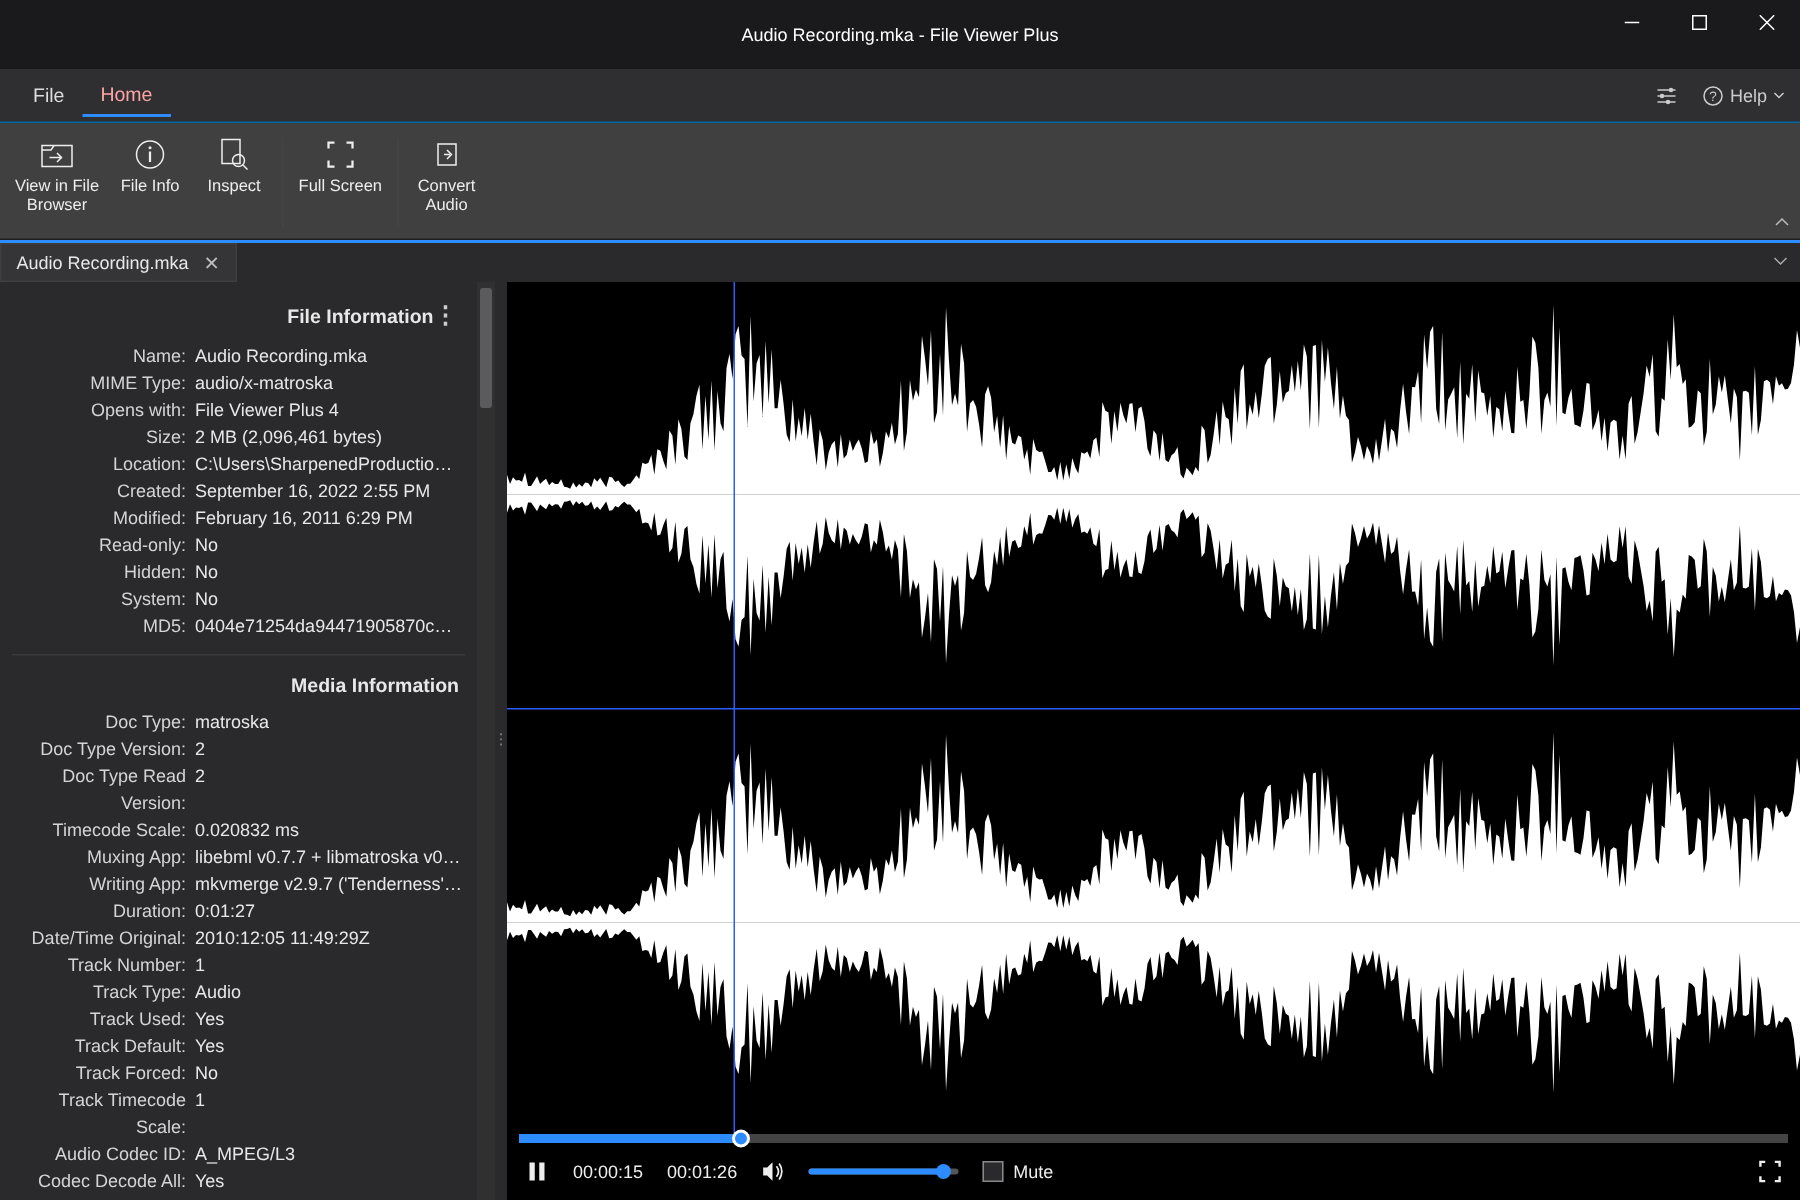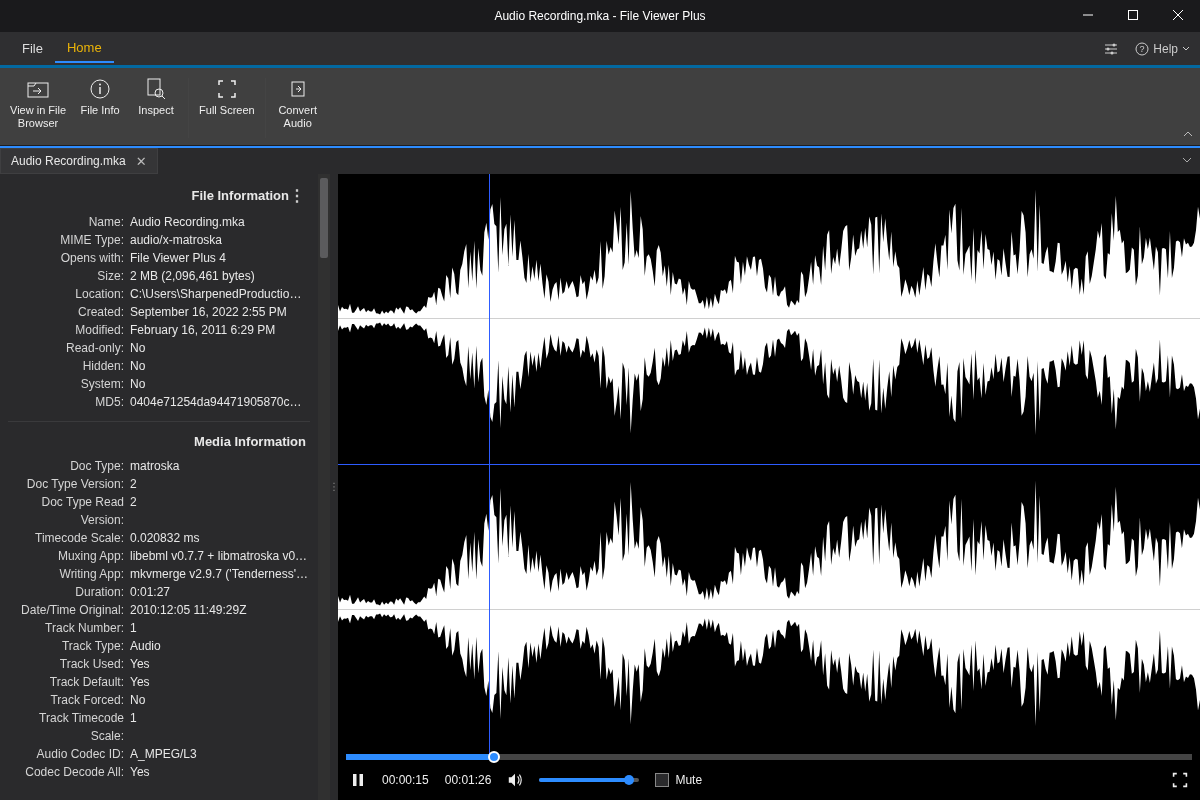--- a/index.html
+++ b/index.html
@@ -10,21 +10,21 @@
   color: #e8e8e8;
   width: 1200px;
   height: 800px;
   overflow: hidden;
   display: flex;
   flex-direction: column;
 }
 
 
 .titlebar {
-  height: 32px;
+  height: 46px;
   background: #1a1a1c;
   display: flex;
   align-items: center;
   justify-content: center;
   position: relative;
 }
 .titlebar-title { font-size: 12px; color: #fff; }
 .window-controls {
   position: absolute;
   right: 0;
@@ -42,30 +42,30 @@
 }
 .window-btn svg { width: 10px; height: 10px; }
 
 
 .menubar {
   height: 36px;
   background: #2f2f31;
   display: flex;
   align-items: center;
   padding: 0 10px;
-  border-bottom: 3px solid #0369a1;
+  border-bottom: 1px solid #0369a1;
 }
 .menu-item {
   padding: 6px 12px;
   font-size: 13px;
   color: #ddd;
   cursor: pointer;
 }
 .menu-item.active {
-  color: #eab308;
+  color: #fca5a5;
   border-bottom: 2px solid #2d8cff;
 }
 .menubar-right {
   margin-left: auto;
   display: flex;
   align-items: center;
   gap: 12px;
 }
 .menubar-icon-btn {
   width: 24px;

